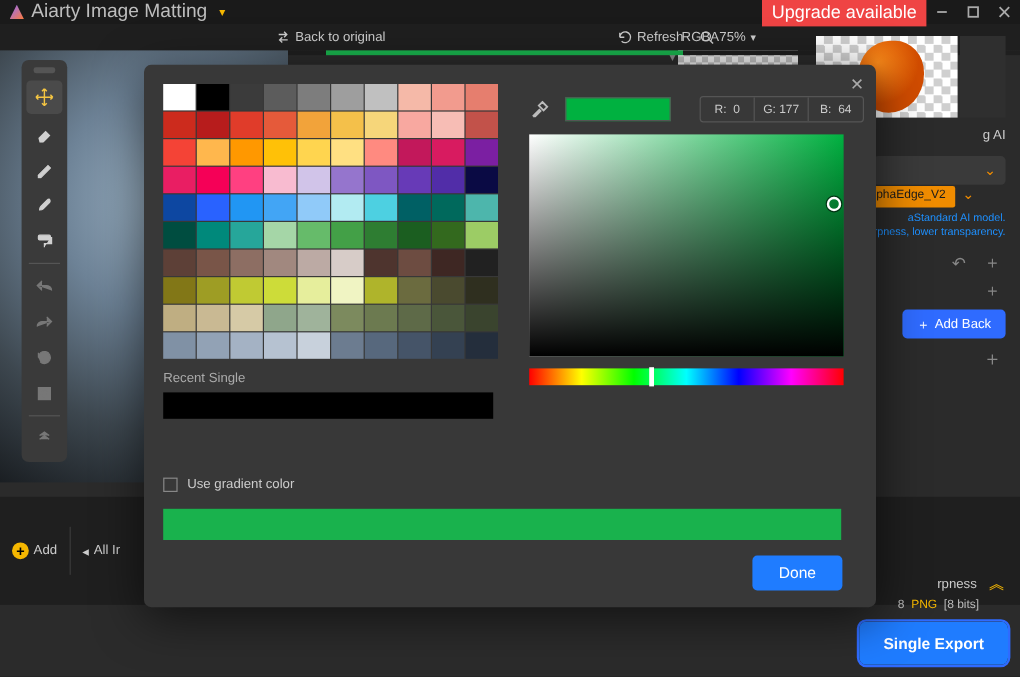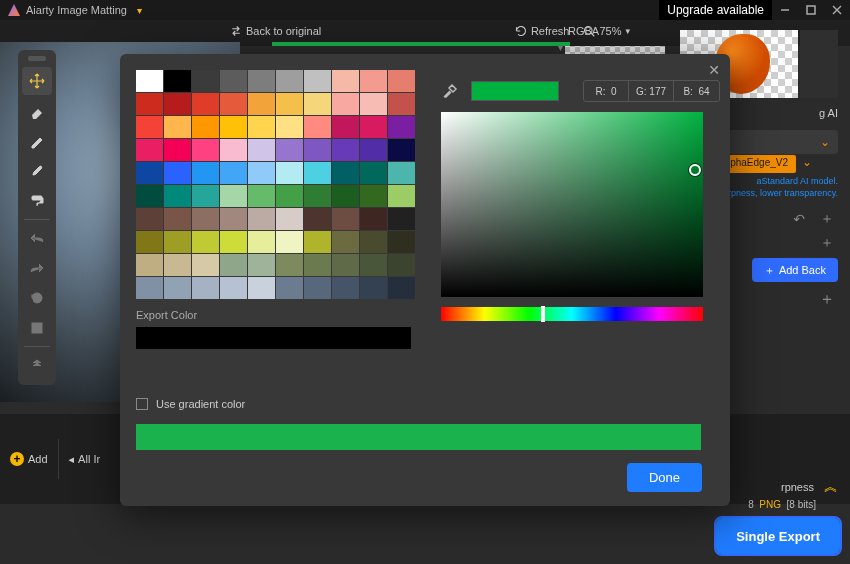--- a/index.html
+++ b/index.html
@@ -2,23 +2,23 @@
 <html><head>
 <meta charset="utf-8">
 <style>
   *{box-sizing:border-box;margin:0;padding:0;font-family:Arial,Helvetica,sans-serif;user-select:none}
   html,body{width:850px;height:564px;overflow:hidden;background:#1c1c1c}
   .app{position:relative;width:850px;height:564px;background:#2b2b2b}
   
   .titlebar{height:20px;background:#1a1a1a;display:flex;align-items:center;justify-content:space-between;padding-left:8px}
   .titlebar-left{display:flex;align-items:center;gap:6px}
   .logo{width:12px;height:12px;background:linear-gradient(135deg,#8e6cff,#ff7b3b);clip-path:polygon(50% 0,100% 100%,0 100%)}
-  .app-title{color:#bdbdbd;font-size:11px}
+  .app-title{color:#bdbdbd;font-size:16px}
   .titlebar-right{display:flex;align-items:center;gap:0}
-  .upgrade{background:#000000;color:#fff;font-size:12px;padding:3px 8px}
+  .upgrade{background:#ef4444;color:#fff;font-size:15px;padding:3px 8px}
   .winbtn{width:26px;height:20px;display:flex;align-items:center;justify-content:center;color:#aaa;font-size:12px}
   .winbtn svg{width:10px;height:10px;stroke:#aaa;fill:none;stroke-width:1.5}
   
   .topbar{height:22px;background:#1f1f1f;display:flex;align-items:center;justify-content:space-between;padding:0 220px 0 230px;color:#ccc}
   .top-group{display:flex;align-items:center;gap:14px;font-size:11px}
   .top-group span{display:flex;align-items:center;gap:4px}
   .top-icon{width:12px;height:12px;stroke:#ccc;fill:none;stroke-width:1.5}
   .green-line{height:4px;background:linear-gradient(to right,#1f1f1f 0%,#1f1f1f 32%,#19b24d 32%,#19b24d 67%,#1f1f1f 67%);position:relative}
   
   .left-tools{position:absolute;left:18px;top:50px;width:38px;background:#3a3a3a;border-radius:6px;display:flex;flex-direction:column;align-items:center;padding:6px 0;gap:2px}
@@ -368,21 +368,21 @@
             <div class="sw" style="background: rgb(146, 162, 181);"></div>
             <div class="sw" style="background: rgb(164, 178, 196);"></div>
             <div class="sw" style="background: rgb(182, 194, 209);"></div>
             <div class="sw" style="background: rgb(200, 209, 220);"></div>
             <div class="sw" style="background: rgb(108, 124, 144);"></div>
             <div class="sw" style="background: rgb(87, 104, 125);"></div>
             <div class="sw" style="background: rgb(69, 84, 104);"></div>
             <div class="sw" style="background: rgb(52, 65, 82);"></div>
             <div class="sw" style="background: rgb(36, 46, 60);"></div>
           </div>
-        <div class="recent-label">Export Color</div>
+        <div class="recent-label">Recent Single</div>
         <div class="recent-bar"></div>
       </div>
       <div class="right-picker">
         <div class="picker-top">
           <svg class="eyedrop" viewBox="0 0 18 18">
               <path d="M3 15l6-6m2-6l4 4-3 3-4-4zM9 9l-5 5v1h1l5-5"></path>
             </svg>
           <div class="cur-color" style="background: rgb(0, 177, 64);"></div>
           <div style="flex:1"></div>
           <div class="rgb-group">

